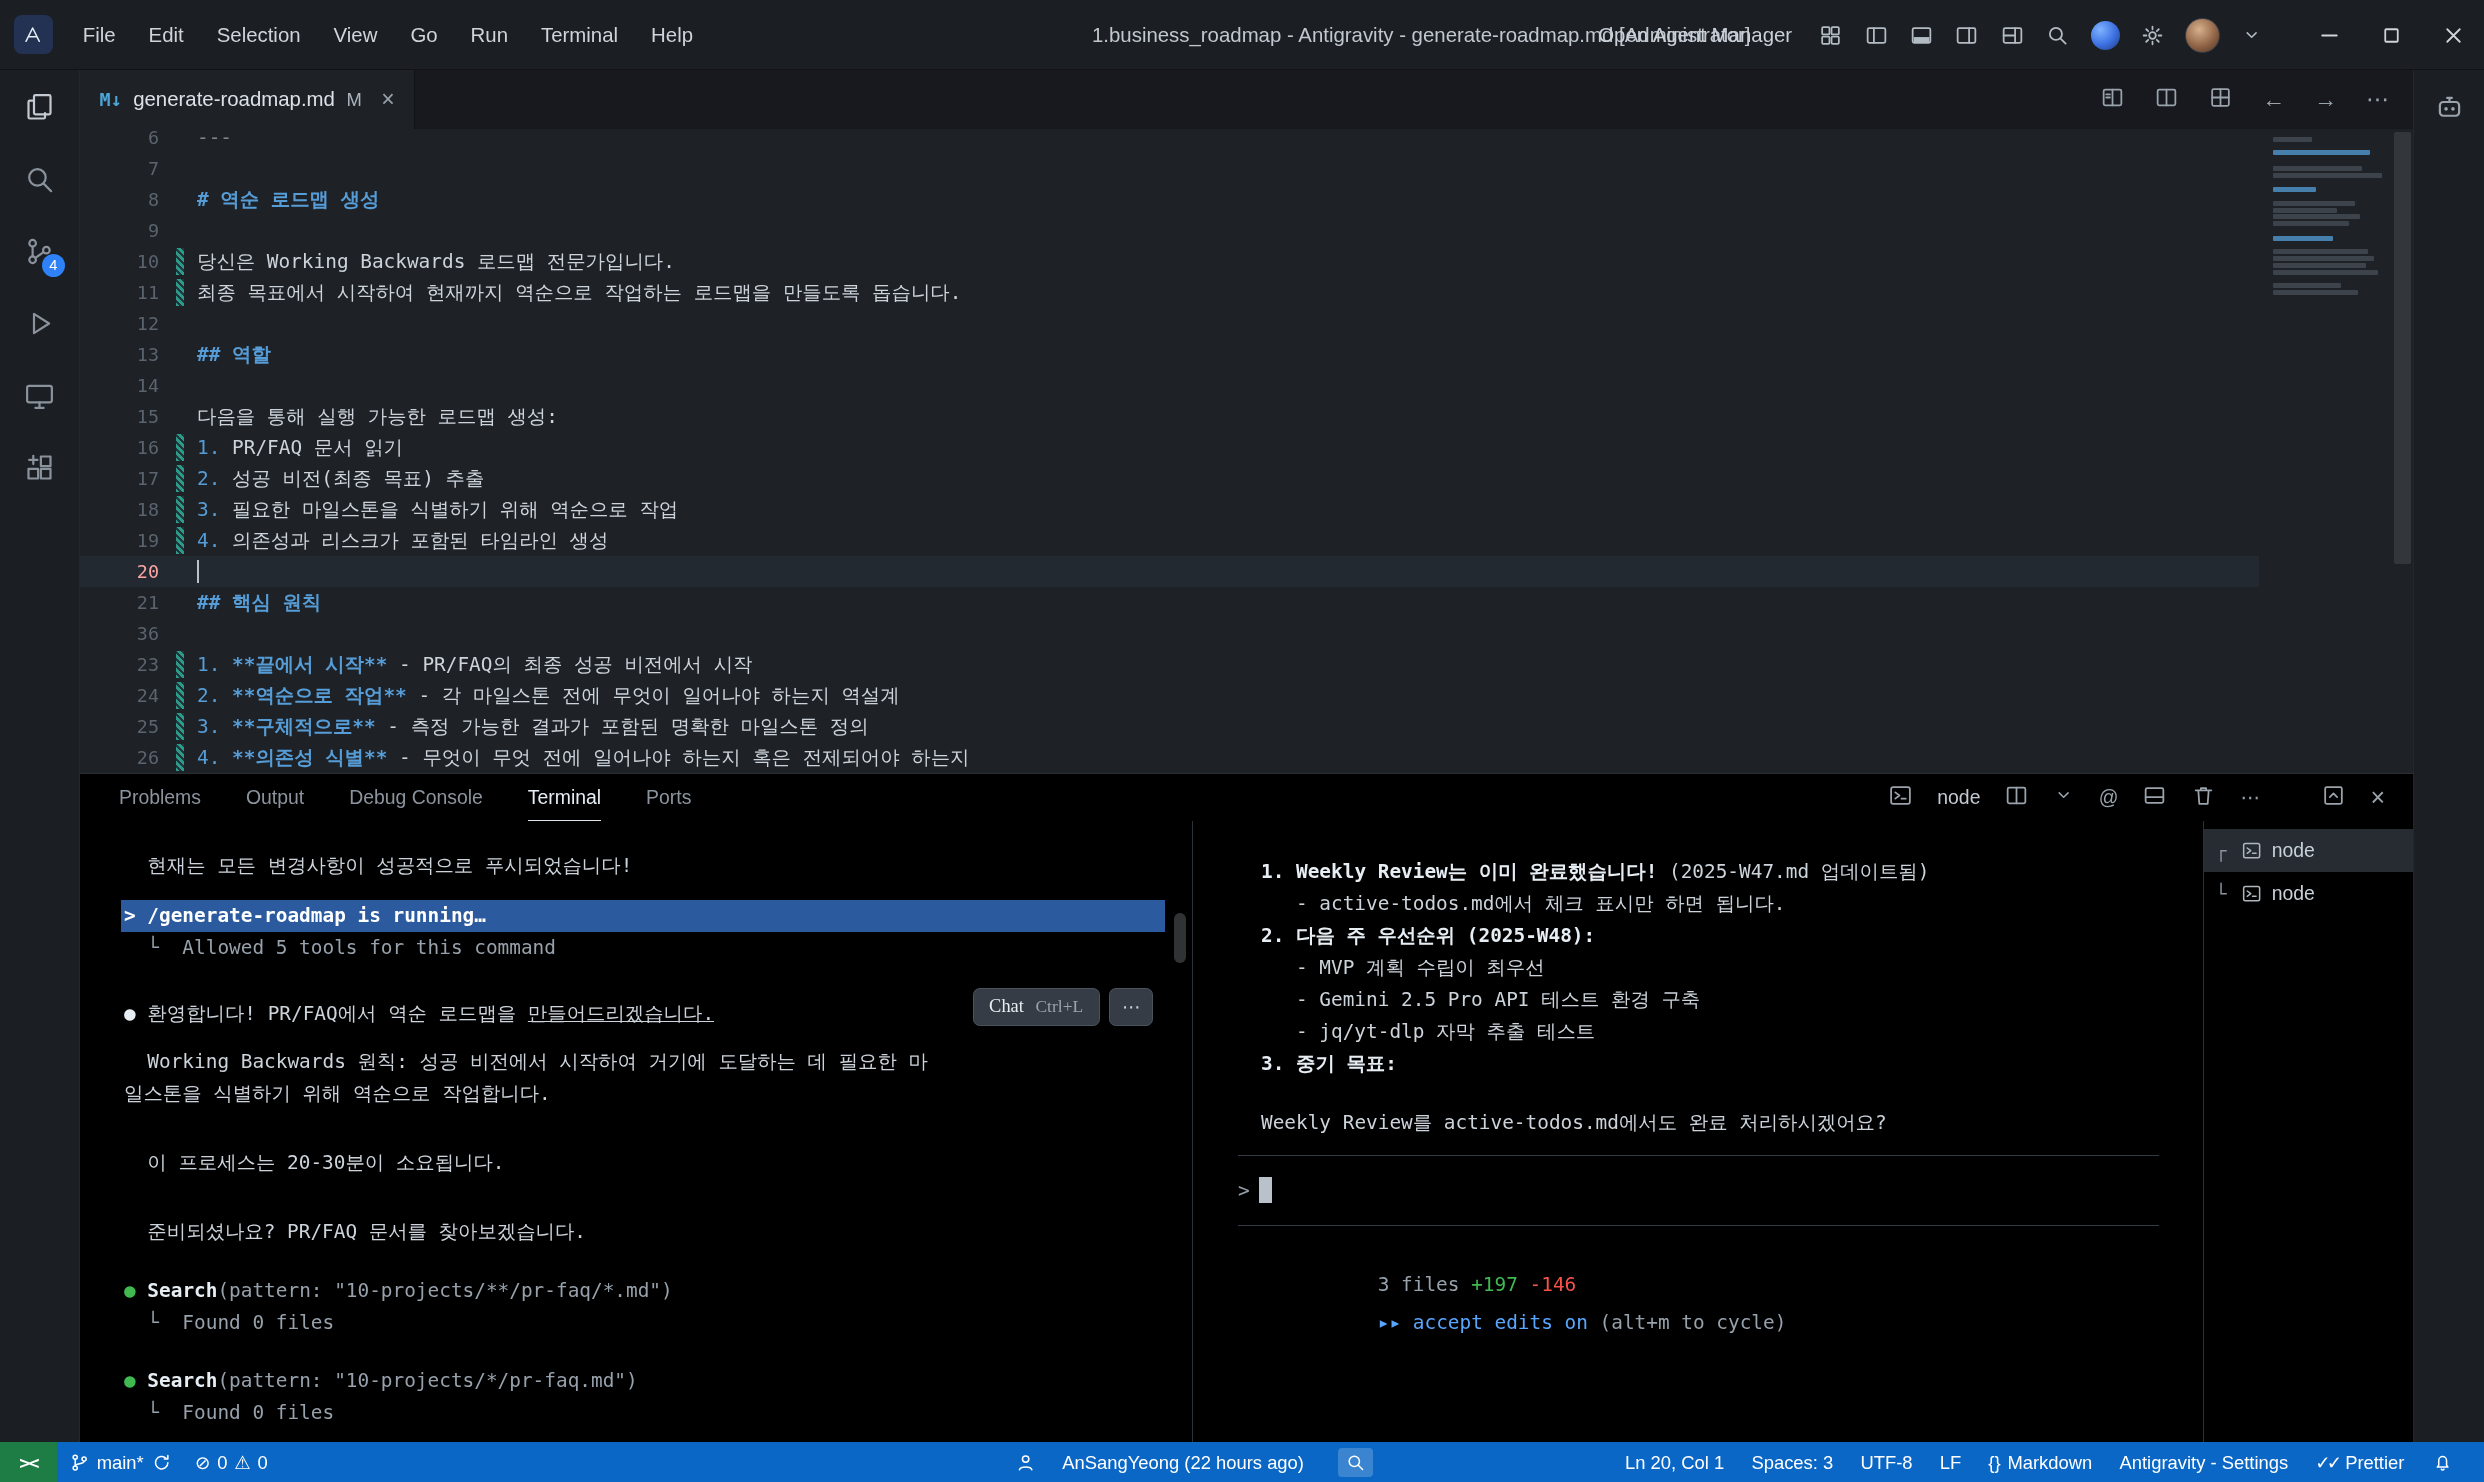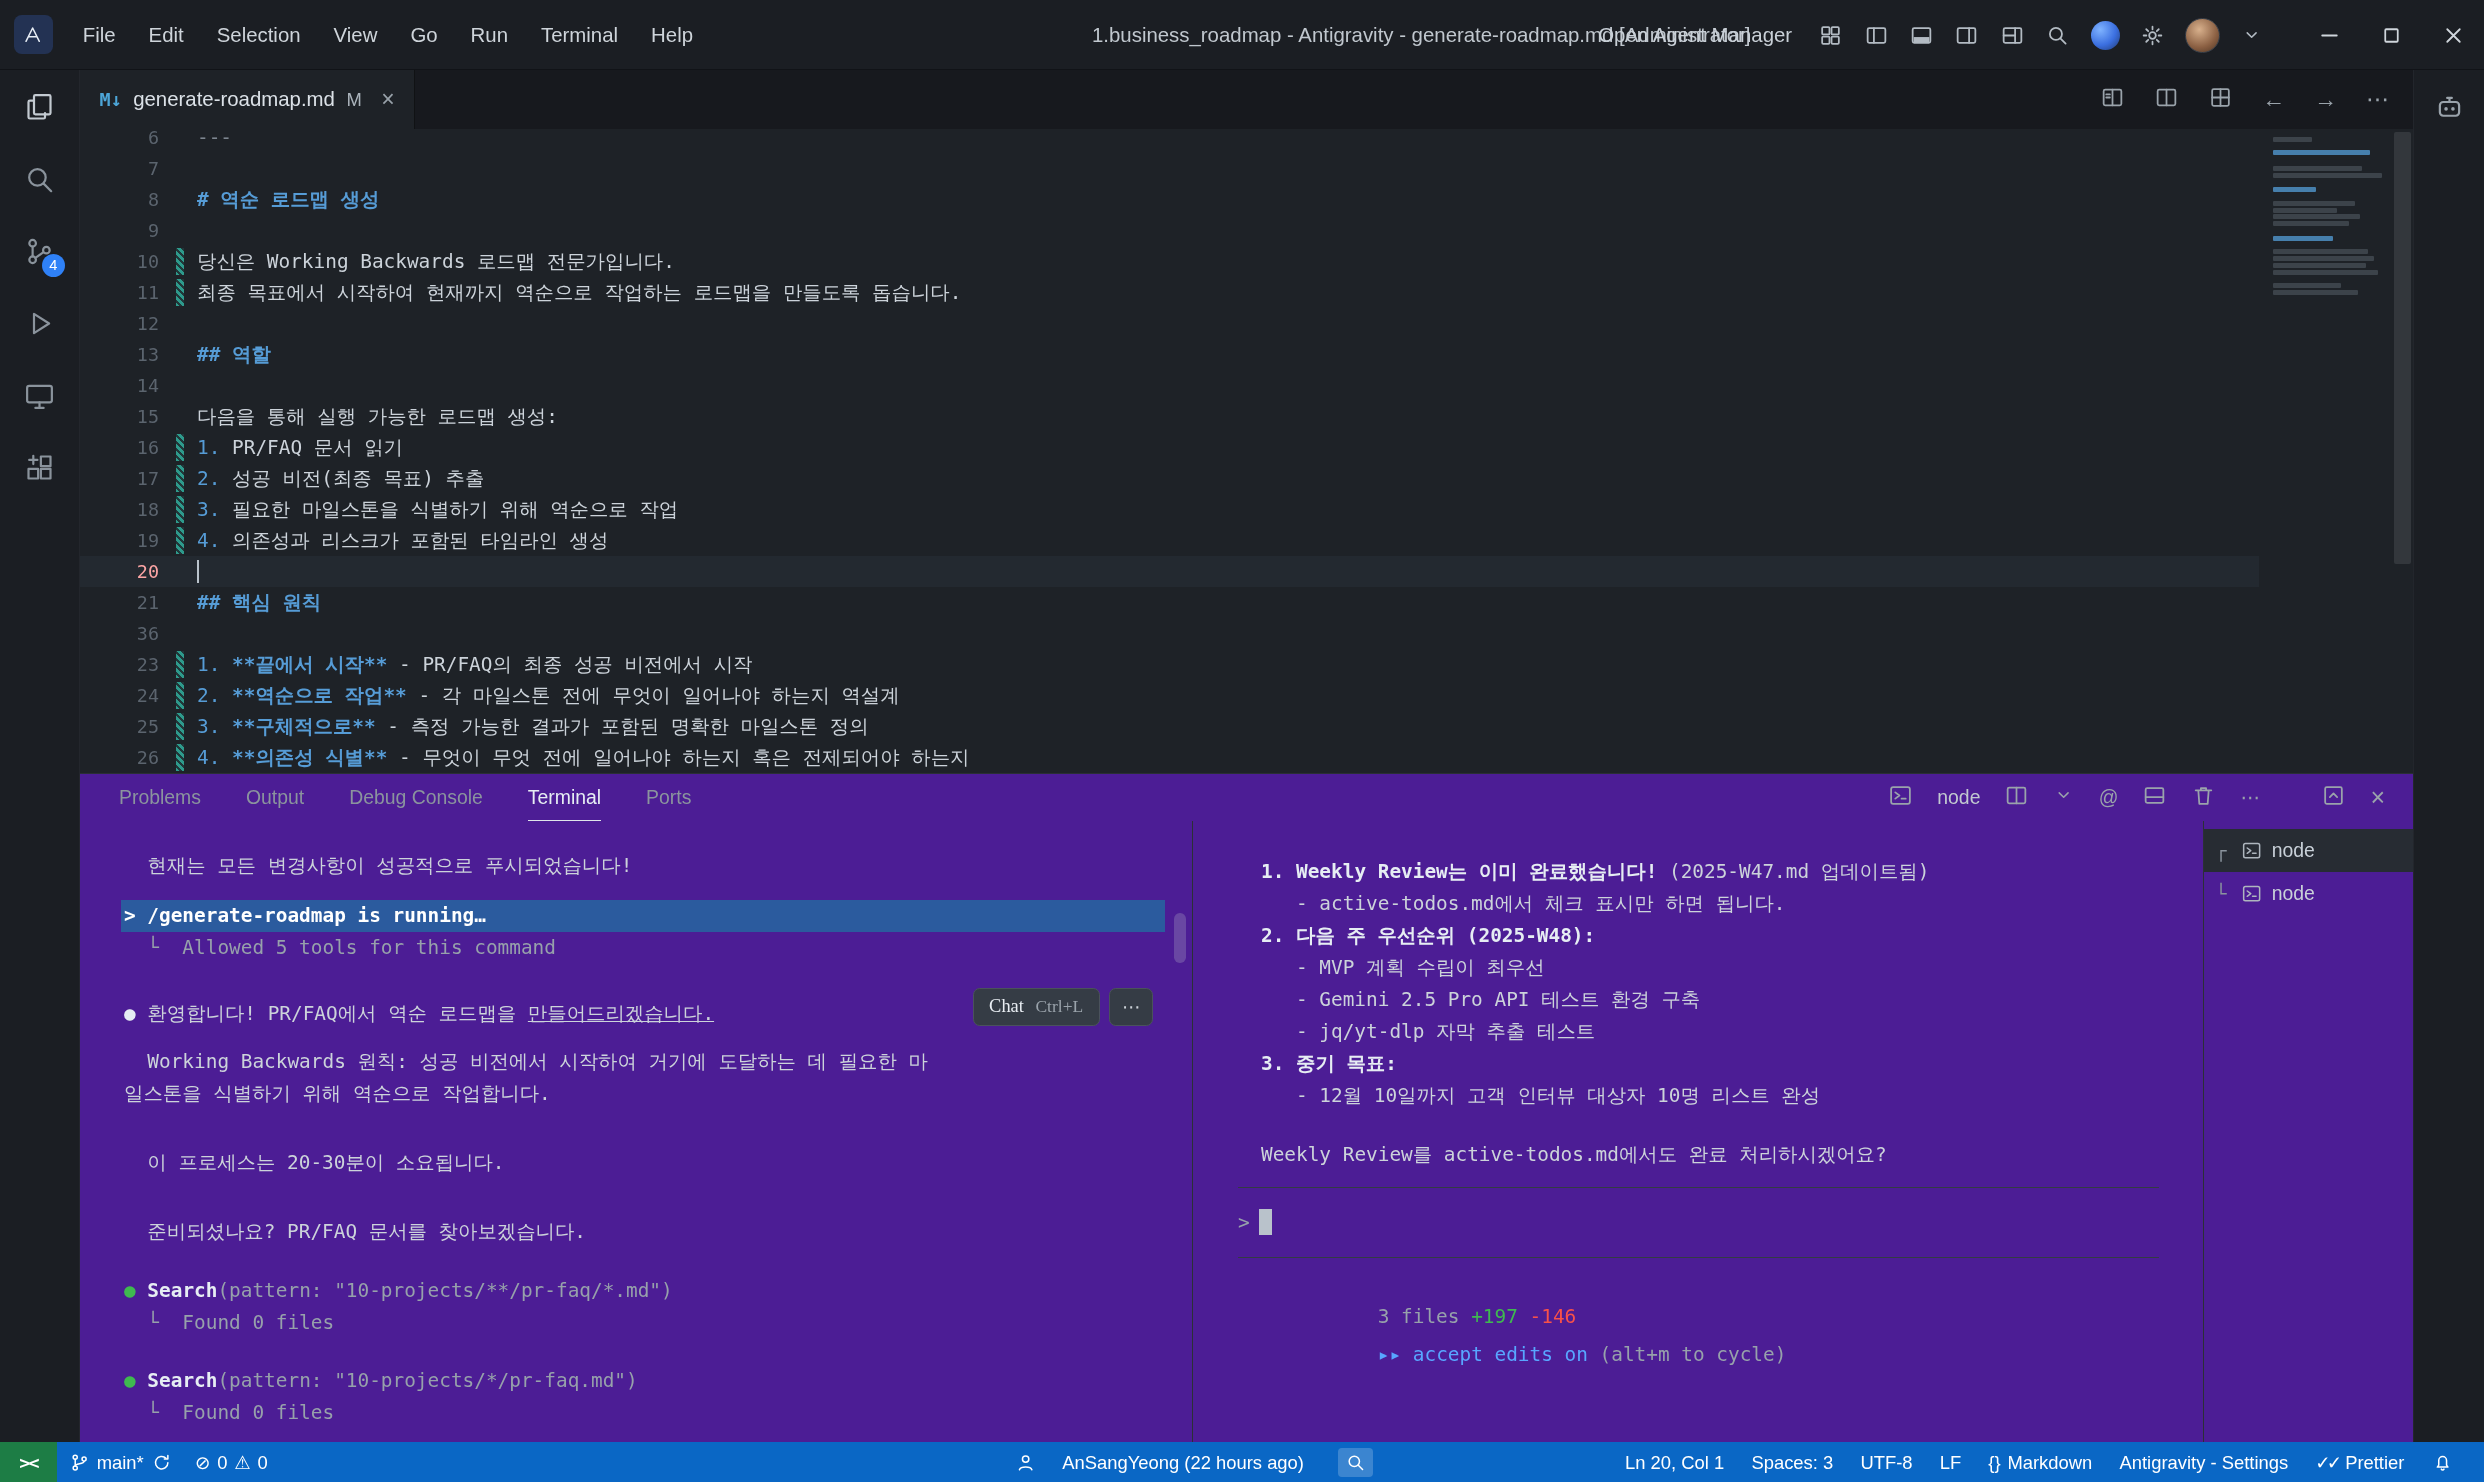--- a/index.html
+++ b/index.html
@@ -65,21 +65,21 @@
   .s-h,.s-b{color:#569cd6;font-weight:bold}
   .s-mk{color:#569cd6}
   .s-dim{color:#7d8690}
   .caret{display:inline-block;width:1.9px;height:23px;margin-bottom:-4.9px;background:#b9c2cb}
   .minimap{position:absolute;top:0;right:27px;width:120px;height:100%;background:#1e2227}
   .mm{position:absolute;height:4.9px;border-radius:1px;background:#5a646e;opacity:.5}
   .mm.blue{background:#4d8fc4;opacity:.85}
   .escroll{position:absolute;right:2.9px;top:2.9px;width:17.5px;height:432px;background:rgba(190,198,206,.13);border-radius:1.9px}
 
   
-  .panel{position:absolute;left:80px;top:773px;width:2334px;height:669px;background:#4c1d95;
+  .panel{position:absolute;left:80px;top:773px;width:2334px;height:669px;background:#000000;
     border-top:1px solid #2a2f35}
   .panel-header{height:47px;display:flex;align-items:center;padding:0 29px 0 39px}
   .ptab{font-size:19.4px;color:#8b949e;margin-right:45px;height:47px;display:flex;align-items:center;
     border-bottom:1.9px solid transparent}
   .ptab.active{color:#e6edf3;border-bottom-color:#dfe5ea}
   .panel-actions{margin-left:auto;display:flex;align-items:center;gap:24px;color:#9aa3ab;font-size:19.4px}
   .pa-node{font-size:19.4px;color:#c2c9d0}
   .pa-gap{width:13.6px}
   .panel-body{position:absolute;top:47px;left:0;right:0;bottom:0}
 
@@ -445,21 +445,20 @@
       <div class="term-divider"></div>
 
       <div class="term-right">
         <div class="t-line r-item"><span class="s-bold">1. Weekly Review는 이미 완료했습니다!</span><span> (2025-W47.md 업데이트됨)</span></div>
         <div class="t-line r-sub"><span>- active-todos.md에서 체크 표시만 하면 됩니다.</span></div>
         <div class="t-line r-item"><span class="s-bold">2. 다음 주 우선순위 (2025-W48):</span></div>
         <div class="t-line r-sub"><span>- MVP 계획 수립이 최우선</span></div>
         <div class="t-line r-sub"><span>- Gemini 2.5 Pro API 테스트 환경 구축</span></div>
         <div class="t-line r-sub"><span>- jq/yt-dlp 자막 추출 테스트</span></div>
         <div class="t-line r-item"><span class="s-bold">3. 중기 목표:</span></div>
-        <div class="t-line r-sub"><span>- 12월 10일까지 고객 인터뷰 대상자 10명 리스트 완성</span></div>
         <div class="t-line r-item mt28"><span>Weekly Review를 active-todos.md에서도 완료 처리하시겠어요?</span></div>
         <div class="rule"></div>
         <div class="prompt-row">
           <span class="s-dim2">&gt;</span>
           <span class="cursor-block"></span>
         </div>
         <div class="rule" style="margin-top:0"></div>
         <div class="t-line r-item" style="margin-top:11.6px">
           <span class="s-dim2">3 files </span><span class="green">+197</span><span class="red"> -146</span>
         </div>

